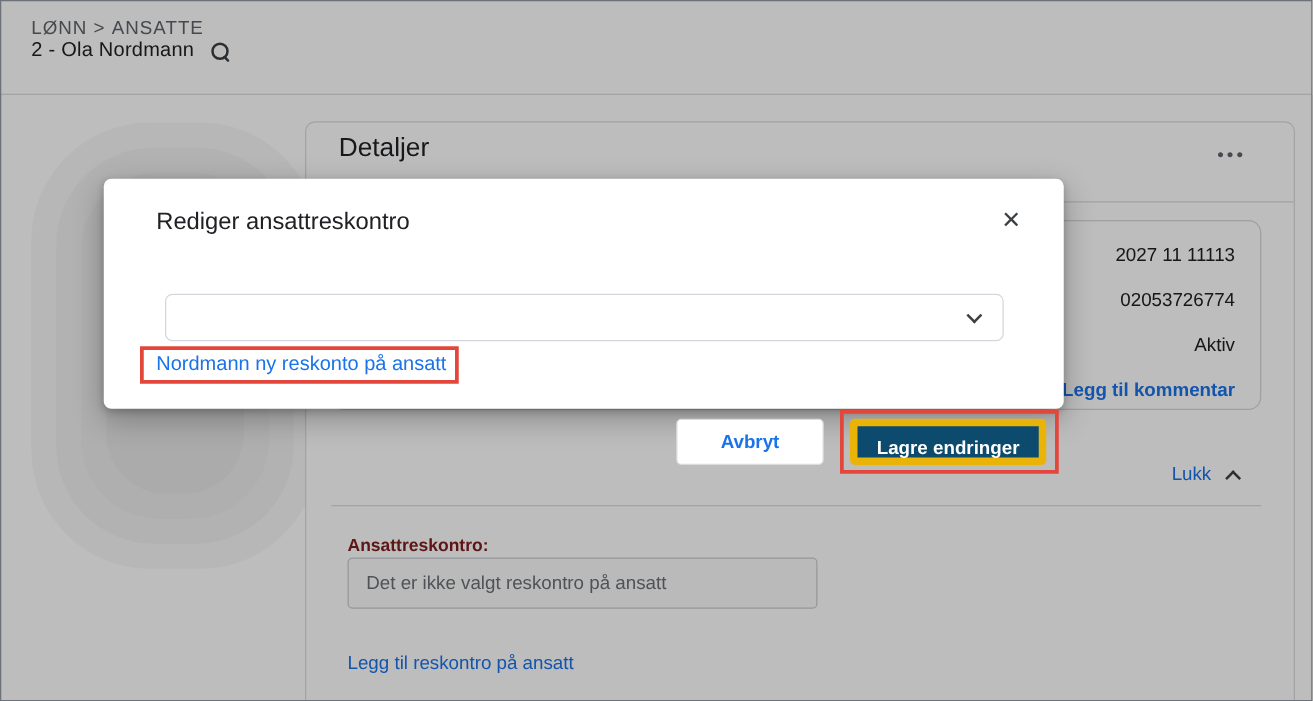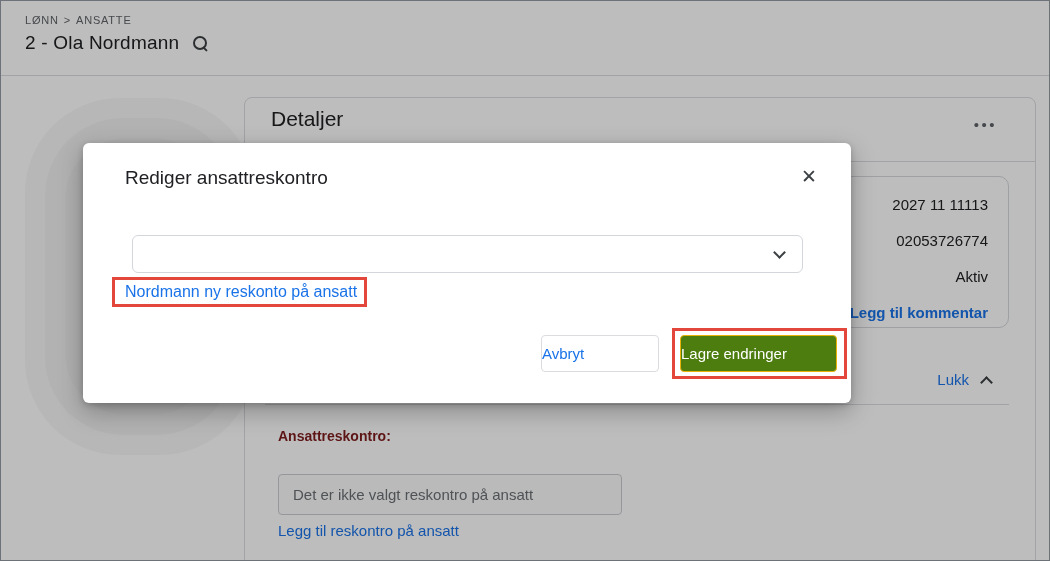--- a/index.html
+++ b/index.html
@@ -4,24 +4,24 @@
 <style>
   * { margin:0; padding:0; box-sizing:border-box; }
   html,body { background:#888; }
   .page {
     position:relative; width:1050px; height:561px; overflow:hidden;
     background:#ffffff; font-family:"Liberation Sans", sans-serif;
     -webkit-font-smoothing:antialiased;
   }
   
   .app-header { position:absolute; left:0; top:0; width:1050px; height:76px; background:#fff; border-bottom:1px solid #dadce0; }
-  .breadcrumb { position:absolute; left:25px; top:14px; font-size:11px; font-weight:500; letter-spacing:.8px; color:#5f6368;text-align:center; }
+  .breadcrumb { position:absolute; left:25px; top:14px; font-size:15px; font-weight:500; letter-spacing:.8px; color:#5f6368;text-align:center; }
   .breadcrumb .sep { margin:0 5px; }
   .page-title-row { position:absolute; left:25px; top:32px; display:flex; align-items:center; gap:13px; }
-  .page-title { font-size:19px; font-weight:500; color:#202124; letter-spacing:.2px; }
+  .page-title { font-size:16px; font-weight:500; color:#202124; letter-spacing:.2px; }
   .mag { position:relative; width:17px; height:17px; display:inline-block; cursor:pointer; }
   .mag::before { content:''; position:absolute; left:1px; top:1px; width:10px; height:10px; border:2px solid #3c4043; border-radius:50%; }
   .mag::after { content:''; position:absolute; left:12px; top:11px; width:2px; height:6px; background:#3c4043; transform:rotate(-45deg); border-radius:1px; }
 
   
   .rings { position:absolute; left:25px; top:98px; width:230px; height:357px; border-radius:95px; background:#f7f7f7; }
   .rings .r2 { position:absolute; inset:20px; border-radius:78px; background:#f1f1f1; }
   .rings .r3 { position:absolute; inset:20px; border-radius:62px; background:#ececec; }
   .rings .r4 { position:absolute; inset:20px; border-radius:48px; background:#e7e7e7; }
 
@@ -38,41 +38,41 @@
   .card-row.v3 { top:90px; font-weight:400; }
   .card-row.link { top:126px; font-weight:700; color:#1a73e8; cursor:pointer;margin-left:10px; }
 
   .collapse-row { position:absolute; right:44px; top:273px; display:flex; align-items:center; gap:13px; cursor:pointer;margin-left:42px; }
   .collapse-label { font-size:15px; color:#1a73e8; }
   .chev-up { width:9px; height:9px; border-right:2px solid #3c4043; border-bottom:2px solid #3c4043; transform:rotate(-135deg); margin-top:5px; }
 
   .section-divider { position:absolute; left:20px; top:306px; width:744px; height:0; border-top:1px solid #dadce0; }
 
   .reskontro-label { position:absolute; left:33px; top:330px; font-size:14px; font-weight:700; color:#7f1d1d; }
-  .reskontro-field { position:absolute; left:33px; top:376px; width:344px; height:41px; border:1px solid #c9ccd1; border-radius:4px; background:#fbfbfb;
+  .reskontro-field { position:absolute; left:33px; top:348px; width:376px; height:41px; border:1px solid #c9ccd1; border-radius:4px; background:#fbfbfb;
                      font-size:15px; color:#6b7075; line-height:39px; padding-left:14px; }
   .reskontro-add { position:absolute; left:33px; top:424px; font-size:15px; color:#1a73e8; cursor:pointer; }
 
   
   .overlay { position:absolute; inset:0; background:rgba(0,0,0,0.26); z-index:10; }
 
   
-  .modal { position:absolute; left:83px; top:143px; width:768px; height:260px; background:#fff; border-radius:6px;
+  .modal { position:absolute; left:83px; top:143px; width:768px; height:184px; background:#fff; border-radius:6px;
            box-shadow:0 8px 24px rgba(0,0,0,0.28), 0 2px 6px rgba(0,0,0,0.18); z-index:20; }
   .modal-title { position:absolute; left:42px; top:24px; font-size:19px; font-weight:500; color:#202124; }
   .modal-close { position:absolute; right:34px; top:24px; font-size:19px; color:#3c4043; cursor:pointer; line-height:1; }
   .modal-select { position:absolute; left:49px; top:92px; width:671px; height:38px; border:1px solid #d3d6db; border-radius:6px; background:#fff; cursor:pointer; }
   .chev-down { position:absolute; right:18px; top:12px; width:9px; height:9px; border-right:2px solid #3c4043; border-bottom:2px solid #3c4043; transform:rotate(45deg); }
   .annot { position:absolute; border:3px solid #e3473b; z-index:30; pointer-events:none; }
   .annot.link-box { left:29px; top:134px; width:255px; height:30px; }
   .annot.save-box { left:589px; top:185px; width:175px; height:51px; }
   .modal-create-link { position:absolute; left:42px; top:137px; height:24px; line-height:24px; font-size:16px; color:#1a73e8; cursor:pointer; }
-  .btn { position:absolute; top:192px; height:37px; border-radius:4px; font-size:15px; font-weight:400; text-align:left; line-height:35px; cursor:pointer; }
+  .btn { position:absolute; top:192px; height:37px; border-radius:4px; font-size:15px; font-weight:700; text-align:center; line-height:35px; cursor:pointer; }
   .btn-cancel { left:458px; width:118px; background:#fff; border:1px solid #dadce0; color:#1a73e8; }
-  .btn-save { left:597px; width:157px; background:#4d7c0f; border:1px solid #eab308; color:#fff; line-height:35px; }
+  .btn-save { left:597px; width:157px; background:#0c4a6e; border:6px solid #eab308; color:#fff; line-height:35px; }
 
   
   .frame { position:absolute; inset:0; border:1px solid #6d7278; z-index:50; pointer-events:none; }
 </style>
 </head>
 <body>
 
 <div class="page">
 
   <header class="app-header">

